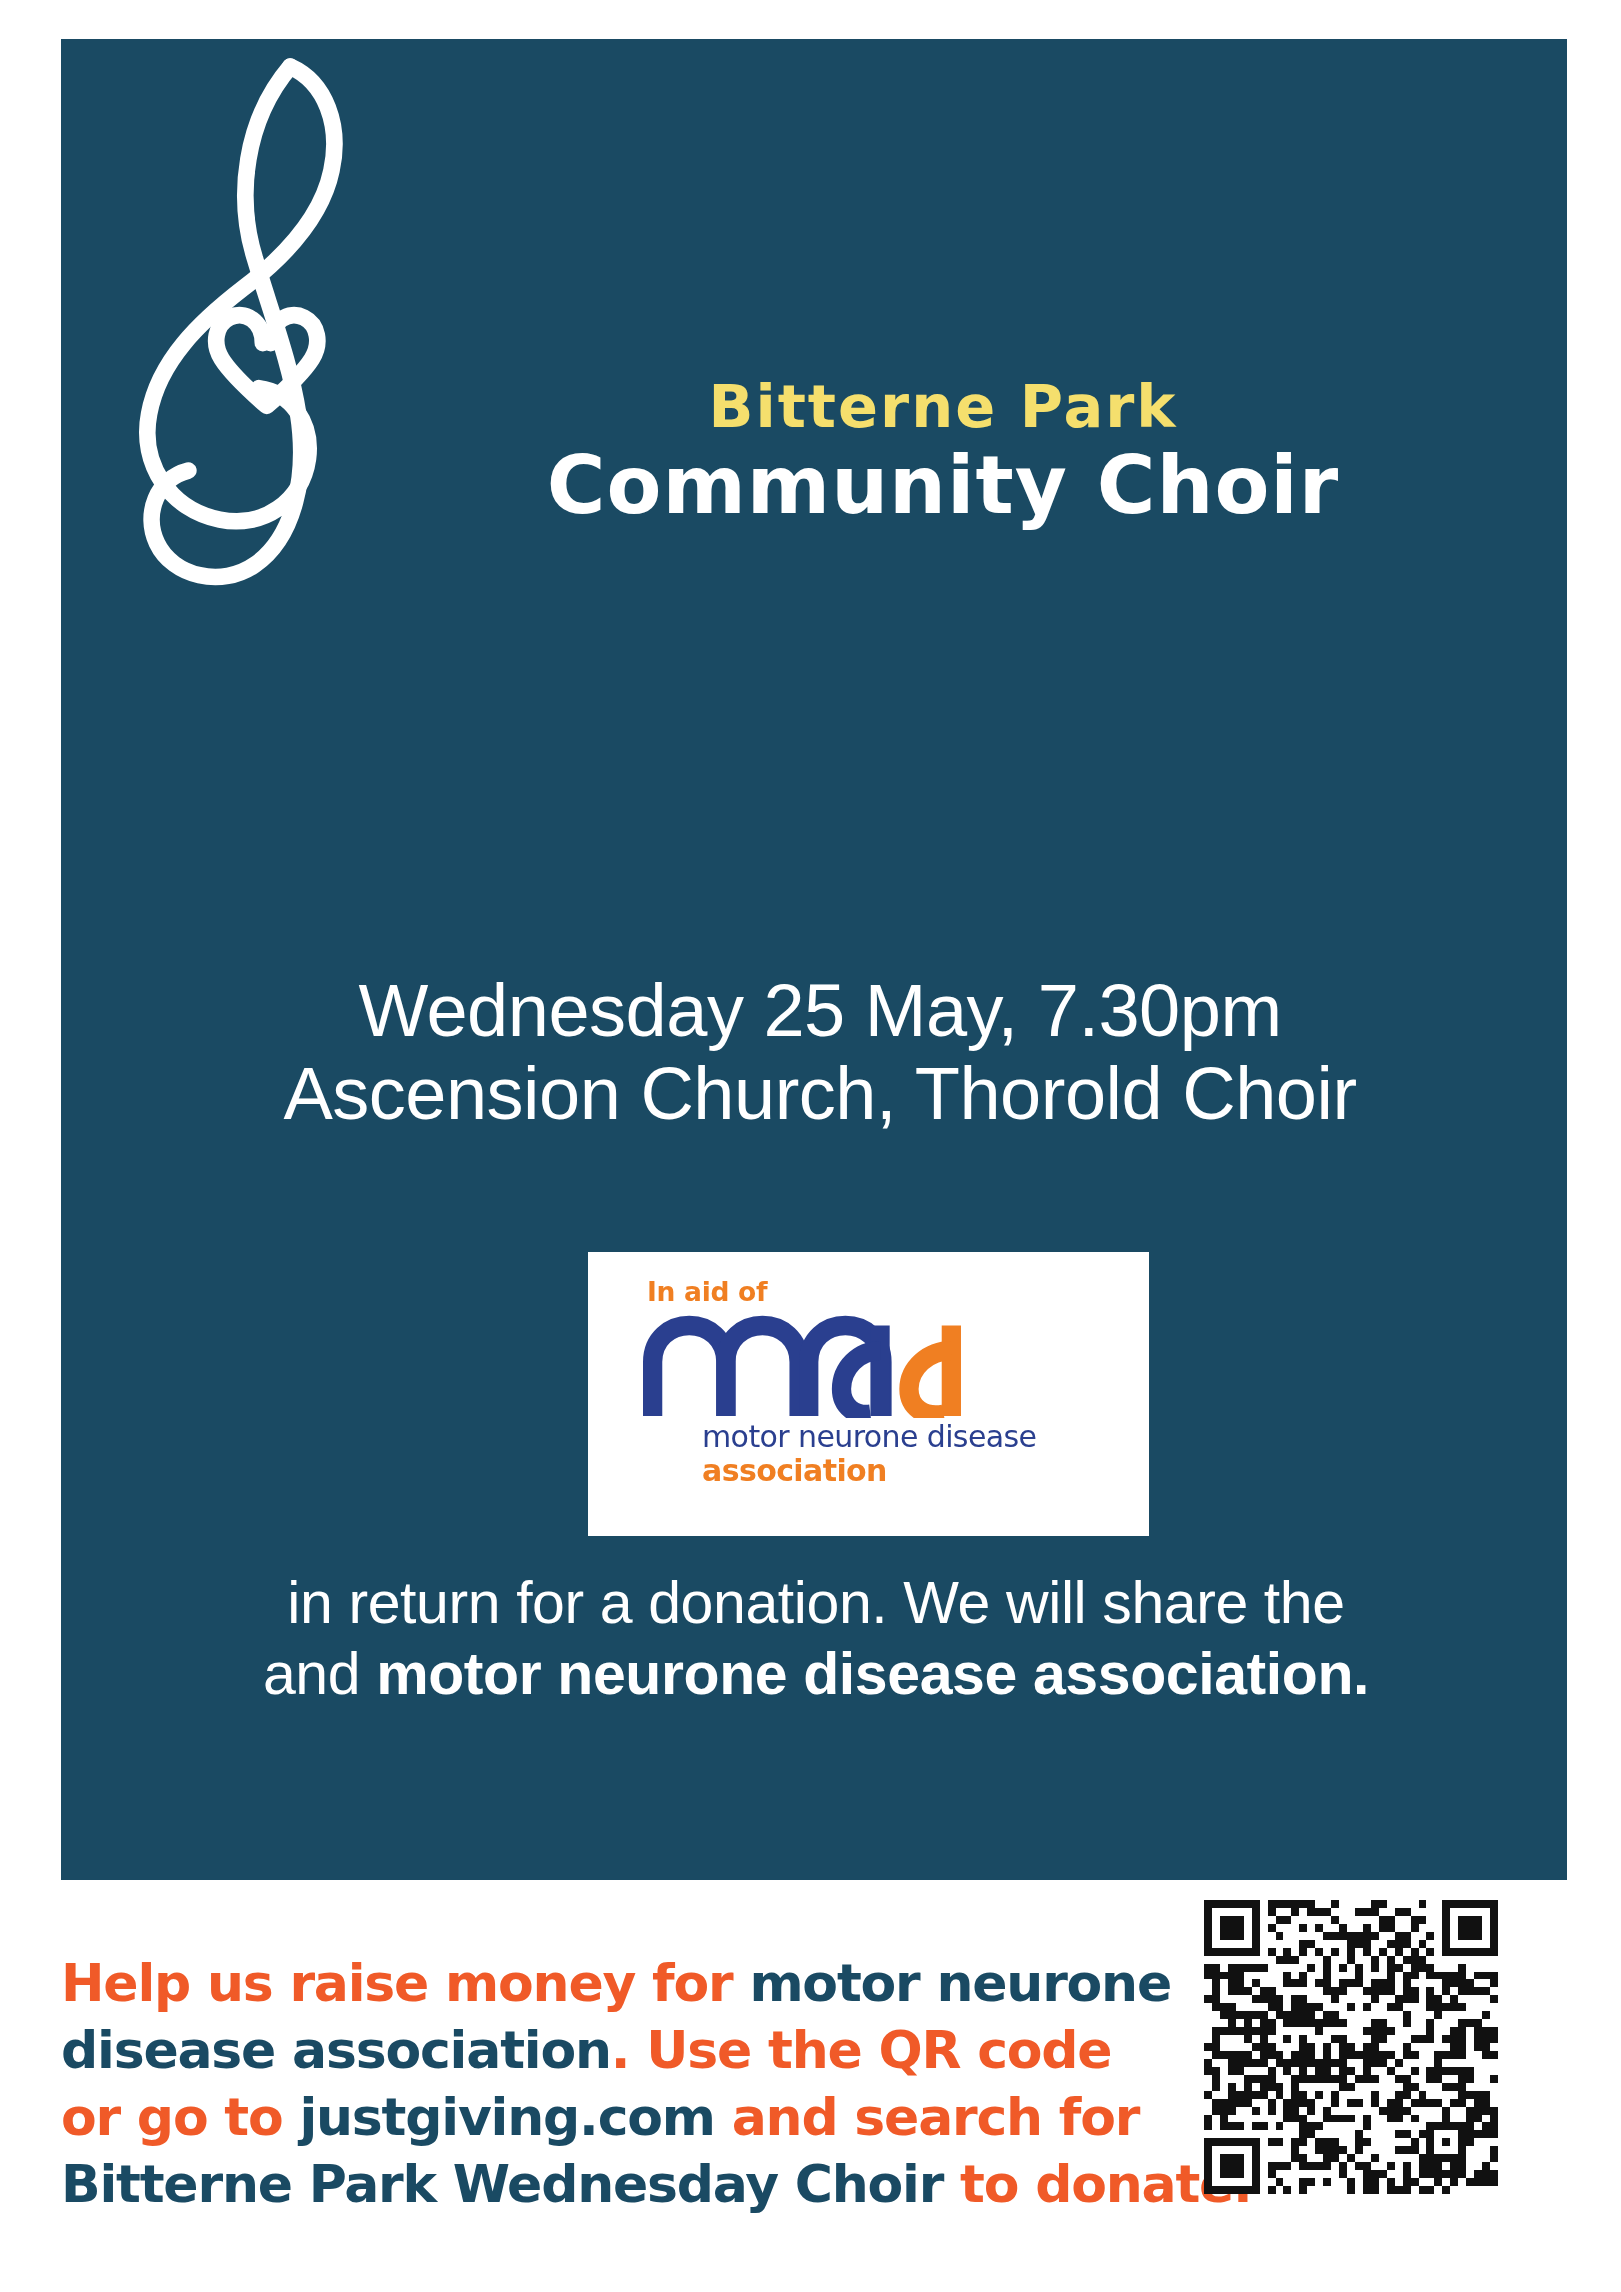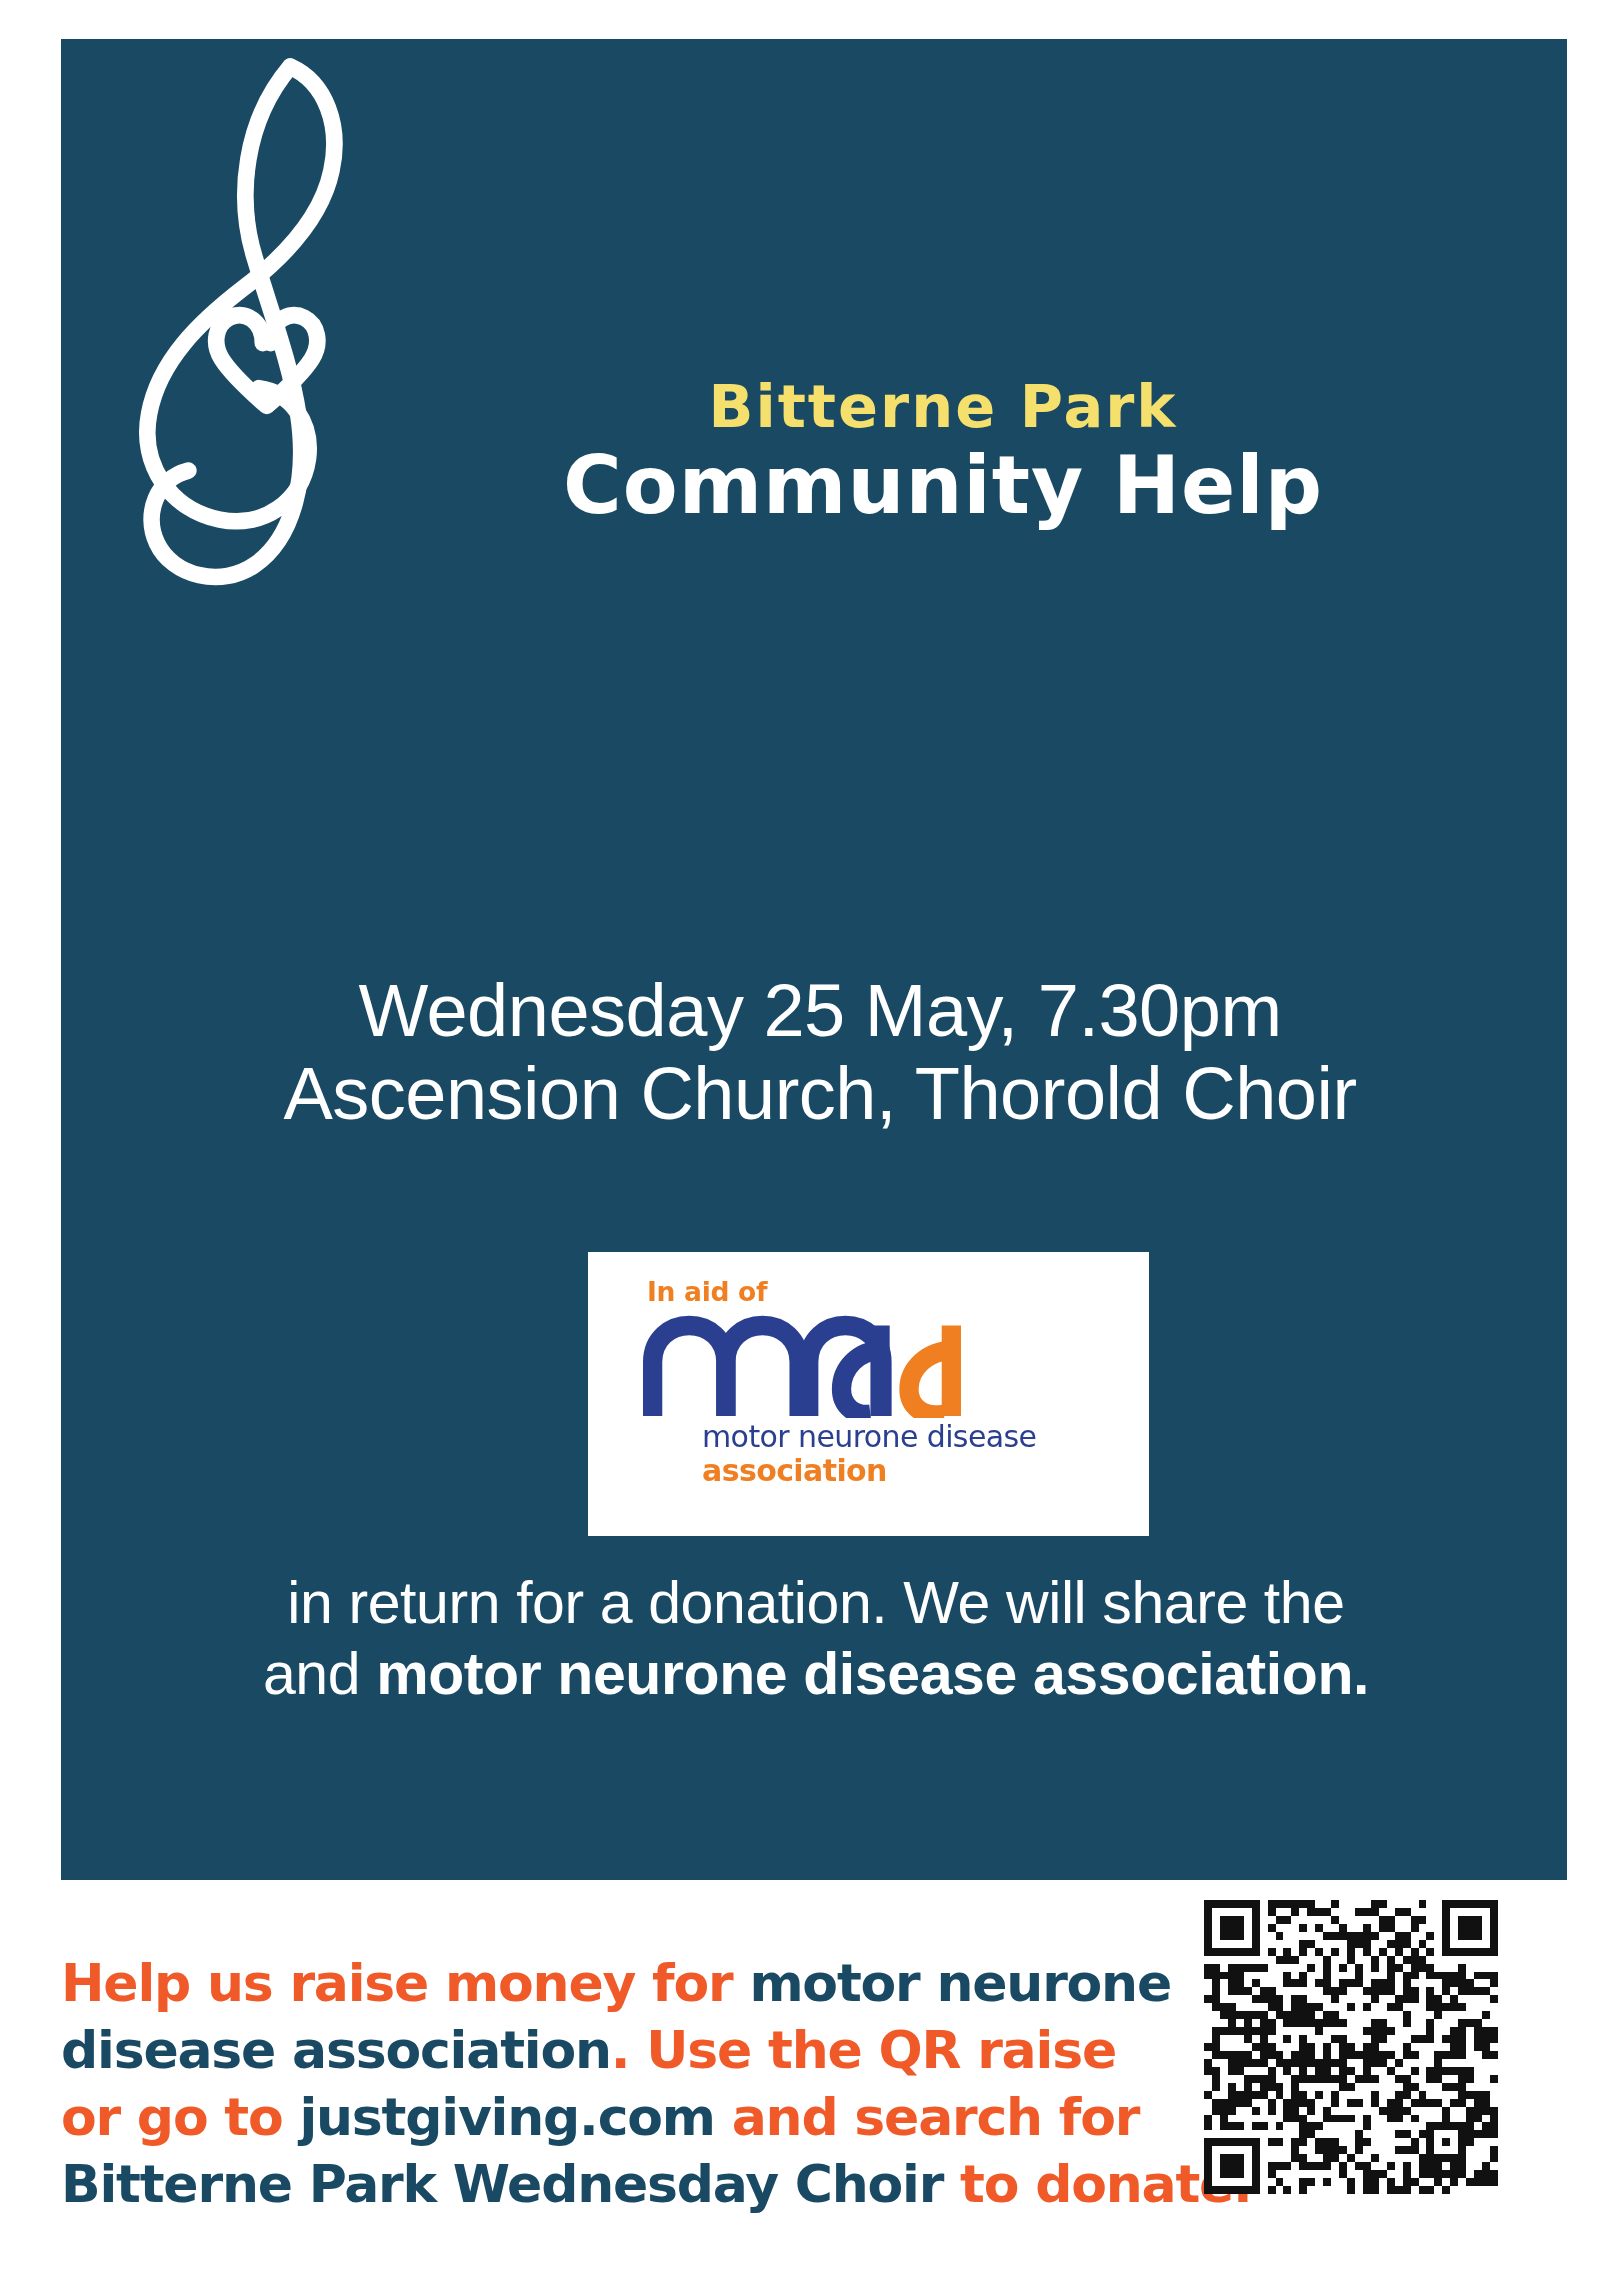--- a/index.html
+++ b/index.html
@@ -209,21 +209,21 @@
 
         <path d="M168 300 C168 278 150 266 134 274 C120 281 116 300 126 316
                  C136 332 156 350 172 364 C188 350 208 332 218 316
                  C228 300 224 281 210 274 C194 266 176 278 176 300" stroke-width="17"></path>
       </g>
     </svg>
   </div>
 
   <div class="title-block">
     <div class="title-line1">Bitterne Park</div>
-    <div class="title-line2">Community Help</div>
+    <div class="title-line2">Community Choir</div>
   </div>
 
 
   <div class="event">
     <span class="ln">Wednesday 25 May, 7.30pm</span>
     <span class="ln">Ascension Church, Thorold Choir</span>
   </div>
 
   <div class="logo-card">
     <div class="logo-inner">
@@ -252,21 +252,21 @@
 
   <div class="refreshments">
     <span class="ln">in return for a donation. We will share the</span>
     <span class="ln"><span>and </span><b>motor neurone disease association.</b></span>
   </div>
 
 </div>
 
 <div class="footer-text">
   <span class="ln"><span class="o">Help us raise money for </span><span class="n">motor neurone</span></span>
-  <span class="ln"><span class="n">disease association</span><span class="o">. Use the QR raise</span></span>
+  <span class="ln"><span class="n">disease association</span><span class="o">. Use the QR code</span></span>
   <span class="ln"><span class="o">or go to </span><span class="n">justgiving.com</span><span class="o"> and search for</span></span>
   <span class="ln"><span class="n">Bitterne Park Wednesday Choir </span><span class="o">to donate.</span></span>
 </div>
 
 <div class="qr-code">
   <svg id="qr-svg" viewBox="0 0 37 37" shape-rendering="crispEdges" xmlns="http://www.w3.org/2000/svg" aria-hidden="true">
     <rect width="37" height="37" fill="#ffffff"></rect>
     <g id="qr-modules" fill="#111111">
         <path d="M0 0h1v1h-1zM1 0h1v1h-1zM2 0h1v1h-1zM3 0h1v1h-1zM4 0h1v1h-1zM5 0h1v1h-1zM6 0h1v1h-1zM8 0h1v1h-1zM9 0h1v1h-1zM10 0h1v1h-1zM11 0h1v1h-1zM12 0h1v1h-1zM13 0h1v1h-1zM16 0h1v1h-1zM21 0h1v1h-1zM22 0h1v1h-1zM27 0h1v1h-1zM30 0h1v1h-1zM31 0h1v1h-1zM32 0h1v1h-1zM33 0h1v1h-1zM34 0h1v1h-1zM35 0h1v1h-1zM36 0h1v1h-1zM0 1h1v1h-1zM6 1h1v1h-1zM8 1h1v1h-1zM11 1h1v1h-1zM13 1h1v1h-1zM14 1h1v1h-1zM15 1h1v1h-1zM19 1h1v1h-1zM20 1h1v1h-1zM21 1h1v1h-1zM24 1h1v1h-1zM25 1h1v1h-1zM30 1h1v1h-1zM36 1h1v1h-1zM0 2h1v1h-1zM2 2h1v1h-1zM3 2h1v1h-1zM4 2h1v1h-1zM6 2h1v1h-1zM9 2h1v1h-1zM10 2h1v1h-1zM16 2h1v1h-1zM22 2h1v1h-1zM23 2h1v1h-1zM26 2h1v1h-1zM27 2h1v1h-1zM30 2h1v1h-1zM32 2h1v1h-1zM33 2h1v1h-1zM34 2h1v1h-1zM36 2h1v1h-1zM0 3h1v1h-1zM2 3h1v1h-1zM3 3h1v1h-1zM4 3h1v1h-1zM6 3h1v1h-1zM8 3h1v1h-1zM12 3h1v1h-1zM14 3h1v1h-1zM17 3h1v1h-1zM20 3h1v1h-1zM22 3h1v1h-1zM23 3h1v1h-1zM26 3h1v1h-1zM30 3h1v1h-1zM32 3h1v1h-1zM33 3h1v1h-1zM34 3h1v1h-1zM36 3h1v1h-1zM0 4h1v1h-1zM2 4h1v1h-1zM3 4h1v1h-1zM4 4h1v1h-1zM6 4h1v1h-1zM9 4h1v1h-1zM15 4h1v1h-1zM16 4h1v1h-1zM17 4h1v1h-1zM18 4h1v1h-1zM19 4h1v1h-1zM20 4h1v1h-1zM21 4h1v1h-1zM24 4h1v1h-1zM25 4h1v1h-1zM28 4h1v1h-1zM30 4h1v1h-1zM32 4h1v1h-1zM33 4h1v1h-1zM34 4h1v1h-1zM36 4h1v1h-1zM0 5h1v1h-1zM6 5h1v1h-1zM12 5h1v1h-1zM13 5h1v1h-1zM18 5h1v1h-1zM19 5h1v1h-1zM20 5h1v1h-1zM23 5h1v1h-1zM24 5h1v1h-1zM25 5h1v1h-1zM27 5h1v1h-1zM30 5h1v1h-1zM36 5h1v1h-1zM0 6h1v1h-1zM1 6h1v1h-1zM2 6h1v1h-1zM3 6h1v1h-1zM4 6h1v1h-1zM5 6h1v1h-1zM6 6h1v1h-1zM8 6h1v1h-1zM10 6h1v1h-1zM12 6h1v1h-1zM14 6h1v1h-1zM16 6h1v1h-1zM18 6h1v1h-1zM20 6h1v1h-1zM22 6h1v1h-1zM24 6h1v1h-1zM26 6h1v1h-1zM28 6h1v1h-1zM30 6h1v1h-1zM31 6h1v1h-1zM32 6h1v1h-1zM33 6h1v1h-1zM34 6h1v1h-1zM35 6h1v1h-1zM36 6h1v1h-1zM9 7h1v1h-1zM10 7h1v1h-1zM11 7h1v1h-1zM15 7h1v1h-1zM18 7h1v1h-1zM21 7h1v1h-1zM23 7h1v1h-1zM25 7h1v1h-1zM26 7h1v1h-1zM27 7h1v1h-1zM0 8h1v1h-1zM1 8h1v1h-1zM3 8h1v1h-1zM4 8h1v1h-1zM5 8h1v1h-1zM6 8h1v1h-1zM7 8h1v1h-1zM13 8h1v1h-1zM15 8h1v1h-1zM17 8h1v1h-1zM19 8h1v1h-1zM21 8h1v1h-1zM23 8h1v1h-1zM24 8h1v1h-1zM26 8h1v1h-1zM27 8h1v1h-1zM28 8h1v1h-1zM32 8h1v1h-1zM0 9h1v1h-1zM1 9h1v1h-1zM2 9h1v1h-1zM3 9h1v1h-1zM4 9h1v1h-1zM10 9h1v1h-1zM12 9h1v1h-1zM15 9h1v1h-1zM19 9h1v1h-1zM23 9h1v1h-1zM25 9h1v1h-1zM26 9h1v1h-1zM28 9h1v1h-1zM29 9h1v1h-1zM30 9h1v1h-1zM31 9h1v1h-1zM32 9h1v1h-1zM34 9h1v1h-1zM35 9h1v1h-1zM36 9h1v1h-1zM1 10h1v1h-1zM3 10h1v1h-1zM4 10h1v1h-1zM6 10h1v1h-1zM10 10h1v1h-1zM11 10h1v1h-1zM12 10h1v1h-1zM14 10h1v1h-1zM15 10h1v1h-1zM17 10h1v1h-1zM18 10h1v1h-1zM19 10h1v1h-1zM21 10h1v1h-1zM22 10h1v1h-1zM23 10h1v1h-1zM25 10h1v1h-1zM30 10h1v1h-1zM31 10h1v1h-1zM32 10h1v1h-1zM33 10h1v1h-1zM36 10h1v1h-1zM1 11h1v1h-1zM3 11h1v1h-1zM4 11h1v1h-1zM5 11h1v1h-1zM7 11h1v1h-1zM8 11h1v1h-1zM15 11h1v1h-1zM16 11h1v1h-1zM17 11h1v1h-1zM20 11h1v1h-1zM21 11h1v1h-1zM22 11h1v1h-1zM23 11h1v1h-1zM25 11h1v1h-1zM26 11h1v1h-1zM28 11h1v1h-1zM30 11h1v1h-1zM32 11h1v1h-1zM33 11h1v1h-1zM34 11h1v1h-1zM35 11h1v1h-1zM0 12h1v1h-1zM1 12h1v1h-1zM6 12h1v1h-1zM7 12h1v1h-1zM8 12h1v1h-1zM9 12h1v1h-1zM11 12h1v1h-1zM12 12h1v1h-1zM16 12h1v1h-1zM21 12h1v1h-1zM24 12h1v1h-1zM25 12h1v1h-1zM26 12h1v1h-1zM28 12h1v1h-1zM29 12h1v1h-1zM31 12h1v1h-1zM36 12h1v1h-1zM1 13h1v1h-1zM2 13h1v1h-1zM3 13h1v1h-1zM8 13h1v1h-1zM9 13h1v1h-1zM11 13h1v1h-1zM12 13h1v1h-1zM13 13h1v1h-1zM14 13h1v1h-1zM18 13h1v1h-1zM20 13h1v1h-1zM23 13h1v1h-1zM24 13h1v1h-1zM28 13h1v1h-1zM29 13h1v1h-1zM30 13h1v1h-1zM31 13h1v1h-1zM32 13h1v1h-1zM2 14h1v1h-1zM3 14h1v1h-1zM4 14h1v1h-1zM5 14h1v1h-1zM6 14h1v1h-1zM7 14h1v1h-1zM9 14h1v1h-1zM10 14h1v1h-1zM11 14h1v1h-1zM12 14h1v1h-1zM13 14h1v1h-1zM15 14h1v1h-1zM16 14h1v1h-1zM25 14h1v1h-1zM29 14h1v1h-1zM35 14h1v1h-1zM3 15h1v1h-1zM5 15h1v1h-1zM7 15h1v1h-1zM8 15h1v1h-1zM10 15h1v1h-1zM11 15h1v1h-1zM12 15h1v1h-1zM13 15h1v1h-1zM14 15h1v1h-1zM15 15h1v1h-1zM16 15h1v1h-1zM17 15h1v1h-1zM21 15h1v1h-1zM22 15h1v1h-1zM25 15h1v1h-1zM28 15h1v1h-1zM32 15h1v1h-1zM33 15h1v1h-1zM34 15h1v1h-1zM1 16h1v1h-1zM2 16h1v1h-1zM3 16h1v1h-1zM4 16h1v1h-1zM5 16h1v1h-1zM6 16h1v1h-1zM7 16h1v1h-1zM8 16h1v1h-1zM14 16h1v1h-1zM20 16h1v1h-1zM21 16h1v1h-1zM22 16h1v1h-1zM23 16h1v1h-1zM28 16h1v1h-1zM31 16h1v1h-1zM32 16h1v1h-1zM34 16h1v1h-1zM35 16h1v1h-1zM36 16h1v1h-1zM1 17h1v1h-1zM5 17h1v1h-1zM7 17h1v1h-1zM10 17h1v1h-1zM12 17h1v1h-1zM16 17h1v1h-1zM17 17h1v1h-1zM21 17h1v1h-1zM22 17h1v1h-1zM26 17h1v1h-1zM27 17h1v1h-1zM28 17h1v1h-1zM30 17h1v1h-1zM31 17h1v1h-1zM32 17h1v1h-1zM34 17h1v1h-1zM35 17h1v1h-1zM36 17h1v1h-1zM0 18h1v1h-1zM1 18h1v1h-1zM6 18h1v1h-1zM7 18h1v1h-1zM8 18h1v1h-1zM12 18h1v1h-1zM13 18h1v1h-1zM15 18h1v1h-1zM17 18h1v1h-1zM18 18h1v1h-1zM20 18h1v1h-1zM21 18h1v1h-1zM25 18h1v1h-1zM31 18h1v1h-1zM32 18h1v1h-1zM34 18h1v1h-1zM35 18h1v1h-1zM1 19h1v1h-1zM2 19h1v1h-1zM3 19h1v1h-1zM4 19h1v1h-1zM5 19h1v1h-1zM7 19h1v1h-1zM8 19h1v1h-1zM9 19h1v1h-1zM11 19h1v1h-1zM12 19h1v1h-1zM13 19h1v1h-1zM15 19h1v1h-1zM17 19h1v1h-1zM18 19h1v1h-1zM19 19h1v1h-1zM20 19h1v1h-1zM21 19h1v1h-1zM22 19h1v1h-1zM23 19h1v1h-1zM25 19h1v1h-1zM26 19h1v1h-1zM29 19h1v1h-1zM30 19h1v1h-1zM31 19h1v1h-1zM32 19h1v1h-1zM35 19h1v1h-1zM36 19h1v1h-1zM0 20h1v1h-1zM3 20h1v1h-1zM4 20h1v1h-1zM5 20h1v1h-1zM6 20h1v1h-1zM7 20h1v1h-1zM9 20h1v1h-1zM10 20h1v1h-1zM11 20h1v1h-1zM12 20h1v1h-1zM13 20h1v1h-1zM14 20h1v1h-1zM15 20h1v1h-1zM16 20h1v1h-1zM17 20h1v1h-1zM20 20h1v1h-1zM21 20h1v1h-1zM22 20h1v1h-1zM24 20h1v1h-1zM29 20h1v1h-1zM0 21h1v1h-1zM1 21h1v1h-1zM3 21h1v1h-1zM4 21h1v1h-1zM8 21h1v1h-1zM10 21h1v1h-1zM12 21h1v1h-1zM14 21h1v1h-1zM15 21h1v1h-1zM17 21h1v1h-1zM18 21h1v1h-1zM20 21h1v1h-1zM23 21h1v1h-1zM26 21h1v1h-1zM28 21h1v1h-1zM29 21h1v1h-1zM30 21h1v1h-1zM31 21h1v1h-1zM32 21h1v1h-1zM33 21h1v1h-1zM1 22h1v1h-1zM5 22h1v1h-1zM6 22h1v1h-1zM7 22h1v1h-1zM8 22h1v1h-1zM11 22h1v1h-1zM12 22h1v1h-1zM13 22h1v1h-1zM14 22h1v1h-1zM15 22h1v1h-1zM16 22h1v1h-1zM17 22h1v1h-1zM19 22h1v1h-1zM20 22h1v1h-1zM21 22h1v1h-1zM24 22h1v1h-1zM25 22h1v1h-1zM28 22h1v1h-1zM29 22h1v1h-1zM32 22h1v1h-1zM33 22h1v1h-1zM36 22h1v1h-1zM1 23h1v1h-1zM3 23h1v1h-1zM5 23h1v1h-1zM7 23h1v1h-1zM8 23h1v1h-1zM9 23h1v1h-1zM11 23h1v1h-1zM17 23h1v1h-1zM18 23h1v1h-1zM25 23h1v1h-1zM26 23h1v1h-1zM30 23h1v1h-1zM31 23h1v1h-1zM32 23h1v1h-1zM0 24h1v1h-1zM3 24h1v1h-1zM4 24h1v1h-1zM5 24h1v1h-1zM6 24h1v1h-1zM7 24h1v1h-1zM9 24h1v1h-1zM11 24h1v1h-1zM12 24h1v1h-1zM14 24h1v1h-1zM16 24h1v1h-1zM21 24h1v1h-1zM24 24h1v1h-1zM25 24h1v1h-1zM27 24h1v1h-1zM32 24h1v1h-1zM33 24h1v1h-1zM34 24h1v1h-1zM35 24h1v1h-1zM1 25h1v1h-1zM2 25h1v1h-1zM3 25h1v1h-1zM4 25h1v1h-1zM5 25h1v1h-1zM8 25h1v1h-1zM10 25h1v1h-1zM11 25h1v1h-1zM12 25h1v1h-1zM13 25h1v1h-1zM16 25h1v1h-1zM18 25h1v1h-1zM19 25h1v1h-1zM21 25h1v1h-1zM23 25h1v1h-1zM24 25h1v1h-1zM26 25h1v1h-1zM27 25h1v1h-1zM28 25h1v1h-1zM29 25h1v1h-1zM31 25h1v1h-1zM32 25h1v1h-1zM34 25h1v1h-1zM35 25h1v1h-1zM1 26h1v1h-1zM2 26h1v1h-1zM3 26h1v1h-1zM6 26h1v1h-1zM8 26h1v1h-1zM10 26h1v1h-1zM11 26h1v1h-1zM13 26h1v1h-1zM15 26h1v1h-1zM22 26h1v1h-1zM23 26h1v1h-1zM24 26h1v1h-1zM25 26h1v1h-1zM30 26h1v1h-1zM33 26h1v1h-1zM34 26h1v1h-1zM35 26h1v1h-1zM36 26h1v1h-1zM0 27h1v1h-1zM2 27h1v1h-1zM10 27h1v1h-1zM11 27h1v1h-1zM12 27h1v1h-1zM15 27h1v1h-1zM16 27h1v1h-1zM17 27h1v1h-1zM18 27h1v1h-1zM20 27h1v1h-1zM23 27h1v1h-1zM24 27h1v1h-1zM26 27h1v1h-1zM30 27h1v1h-1zM33 27h1v1h-1zM34 27h1v1h-1zM36 27h1v1h-1zM0 28h1v1h-1zM2 28h1v1h-1zM3 28h1v1h-1zM4 28h1v1h-1zM6 28h1v1h-1zM7 28h1v1h-1zM9 28h1v1h-1zM12 28h1v1h-1zM13 28h1v1h-1zM14 28h1v1h-1zM20 28h1v1h-1zM28 28h1v1h-1zM29 28h1v1h-1zM30 28h1v1h-1zM31 28h1v1h-1zM32 28h1v1h-1zM33 28h1v1h-1zM35 28h1v1h-1zM36 28h1v1h-1zM12 29h1v1h-1zM13 29h1v1h-1zM19 29h1v1h-1zM24 29h1v1h-1zM25 29h1v1h-1zM27 29h1v1h-1zM28 29h1v1h-1zM32 29h1v1h-1zM33 29h1v1h-1zM34 29h1v1h-1zM35 29h1v1h-1zM36 29h1v1h-1zM0 30h1v1h-1zM1 30h1v1h-1zM2 30h1v1h-1zM3 30h1v1h-1zM4 30h1v1h-1zM5 30h1v1h-1zM6 30h1v1h-1zM8 30h1v1h-1zM9 30h1v1h-1zM11 30h1v1h-1zM12 30h1v1h-1zM14 30h1v1h-1zM15 30h1v1h-1zM16 30h1v1h-1zM19 30h1v1h-1zM20 30h1v1h-1zM26 30h1v1h-1zM28 30h1v1h-1zM30 30h1v1h-1zM32 30h1v1h-1zM33 30h1v1h-1zM0 31h1v1h-1zM6 31h1v1h-1zM11 31h1v1h-1zM14 31h1v1h-1zM15 31h1v1h-1zM16 31h1v1h-1zM17 31h1v1h-1zM19 31h1v1h-1zM24 31h1v1h-1zM25 31h1v1h-1zM26 31h1v1h-1zM28 31h1v1h-1zM32 31h1v1h-1zM36 31h1v1h-1zM0 32h1v1h-1zM2 32h1v1h-1zM3 32h1v1h-1zM4 32h1v1h-1zM6 32h1v1h-1zM11 32h1v1h-1zM12 32h1v1h-1zM15 32h1v1h-1zM16 32h1v1h-1zM18 32h1v1h-1zM21 32h1v1h-1zM27 32h1v1h-1zM28 32h1v1h-1zM29 32h1v1h-1zM30 32h1v1h-1zM31 32h1v1h-1zM32 32h1v1h-1zM36 32h1v1h-1zM0 33h1v1h-1zM2 33h1v1h-1zM3 33h1v1h-1zM4 33h1v1h-1zM6 33h1v1h-1zM8 33h1v1h-1zM9 33h1v1h-1zM10 33h1v1h-1zM12 33h1v1h-1zM13 33h1v1h-1zM14 33h1v1h-1zM15 33h1v1h-1zM17 33h1v1h-1zM19 33h1v1h-1zM20 33h1v1h-1zM23 33h1v1h-1zM25 33h1v1h-1zM27 33h1v1h-1zM28 33h1v1h-1zM29 33h1v1h-1zM31 33h1v1h-1zM32 33h1v1h-1zM35 33h1v1h-1zM0 34h1v1h-1zM2 34h1v1h-1zM3 34h1v1h-1zM4 34h1v1h-1zM6 34h1v1h-1zM8 34h1v1h-1zM17 34h1v1h-1zM20 34h1v1h-1zM21 34h1v1h-1zM22 34h1v1h-1zM25 34h1v1h-1zM27 34h1v1h-1zM28 34h1v1h-1zM29 34h1v1h-1zM30 34h1v1h-1zM31 34h1v1h-1zM32 34h1v1h-1zM34 34h1v1h-1zM35 34h1v1h-1zM36 34h1v1h-1zM0 35h1v1h-1zM6 35h1v1h-1zM9 35h1v1h-1zM12 35h1v1h-1zM13 35h1v1h-1zM15 35h1v1h-1zM18 35h1v1h-1zM20 35h1v1h-1zM21 35h1v1h-1zM23 35h1v1h-1zM25 35h1v1h-1zM26 35h1v1h-1zM29 35h1v1h-1zM31 35h1v1h-1zM33 35h1v1h-1zM34 35h1v1h-1zM35 35h1v1h-1zM36 35h1v1h-1zM0 36h1v1h-1zM1 36h1v1h-1zM2 36h1v1h-1zM3 36h1v1h-1zM4 36h1v1h-1zM5 36h1v1h-1zM6 36h1v1h-1zM8 36h1v1h-1zM10 36h1v1h-1zM12 36h1v1h-1zM18 36h1v1h-1zM20 36h1v1h-1zM21 36h1v1h-1zM23 36h1v1h-1zM24 36h1v1h-1zM25 36h1v1h-1zM27 36h1v1h-1zM28 36h1v1h-1zM30 36h1v1h-1z"></path>
       </g>

